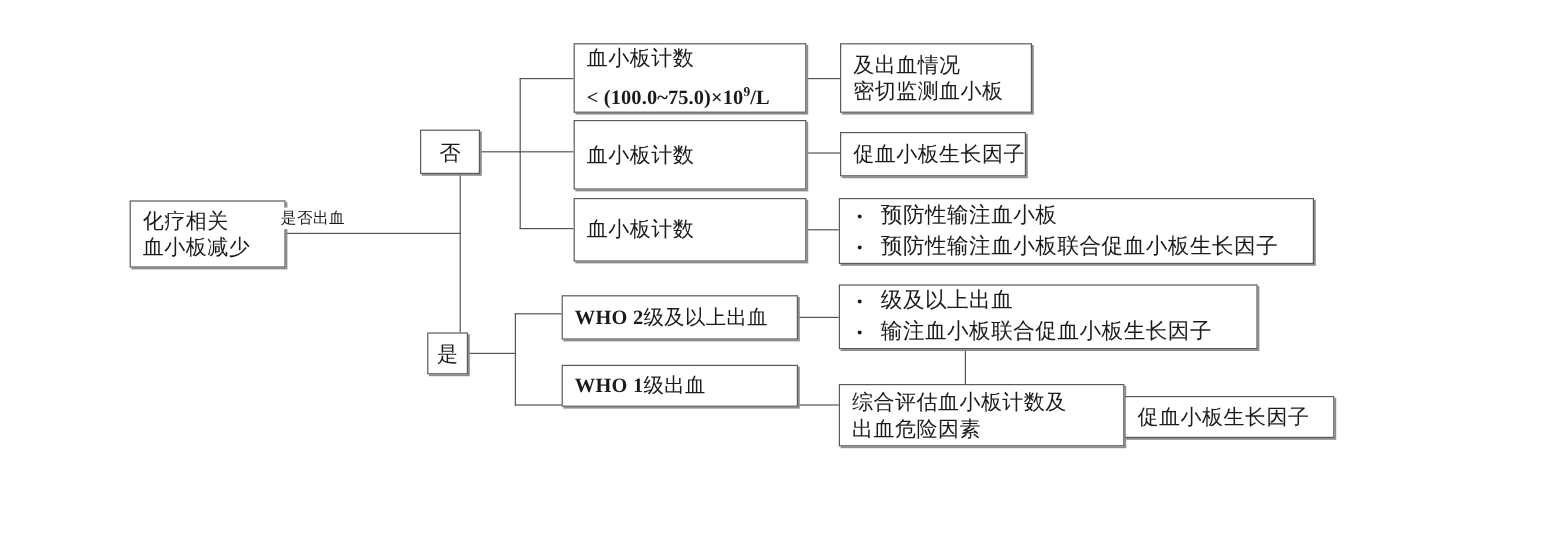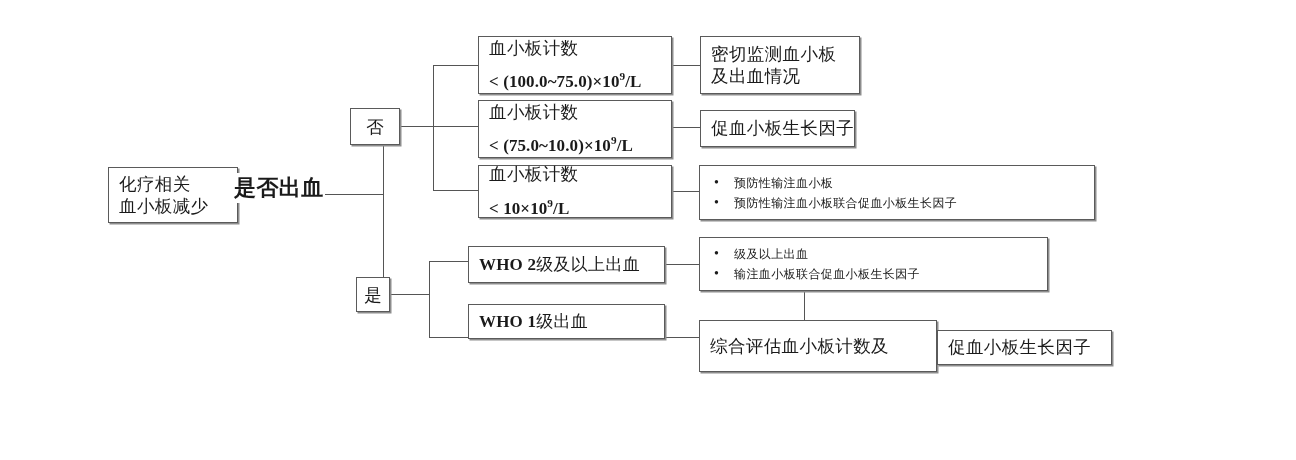--- a/index.html
+++ b/index.html
@@ -74,32 +74,31 @@
     align-items: baseline;
     line-height: 1.42;
   }
   .bullet-dot {
     width: 20px;
     flex: 0 0 20px;
     font-size: 14px;
     line-height: 1.42;
   }
   .bullet-text {
-    font-size: 12px;
+    font-size: 18px;
     letter-spacing: 0.4px;
     white-space: nowrap;
   }
   .edge-label {
     position: absolute;
-    font-size: 22px;
+    font-size: 13px;
     letter-spacing: 0.4px;
     white-space: nowrap;
     background: #ffffff;
     padding: 0 1px;
-    font-weight: bold;
   }
   .conn {
     position: absolute;
     background: #555555;
   }
   .conn.h { height: 1.4px; }
   .conn.v { width: 1.4px; }
   #caption {
     position: absolute;
     left: 0;
@@ -168,42 +167,34 @@
 
   <div class="box pad" style="left:478px; top:36px; width:194px; height:58px;">
     <span class="line cn">血小板计数</span>
     <span class="line formula">
       <span>&lt;</span>
       <span>(100.0~75.0)×10</span><sup>9</sup><span>/L</span>
     </span>
   </div>
 
   <div class="box pad" style="left:700px; top:36px; width:160px; height:58px;">
+    <span class="line cn">及出血情况</span>
     <span class="line cn">密切监测血小板</span>
-    <span class="line cn">及出血情况</span>
   </div>
 
   <div class="box pad" style="left:478px; top:100px; width:194px; height:58px;">
     <span class="line cn">血小板计数</span>
-    <span class="line formula">
-      <span>&lt;</span>
-      <span>(75.0~10.0)×10</span><sup>9</sup><span>/L</span>
-    </span>
   </div>
 
   <div class="box pad" style="left:700px; top:110px; width:155px; height:37px;">
     <span class="line cn">促血小板生长因子</span>
   </div>
 
   <div class="box pad" style="left:478px; top:165px; width:194px; height:53px;">
     <span class="line cn">血小板计数</span>
-    <span class="line formula">
-      <span>&lt;</span>
-      <span>10×10</span><sup>9</sup><span>/L</span>
-    </span>
   </div>
 
   <div class="box bullets" style="left:699px; top:165px; width:396px; height:55px;">
     <div class="bullet-row">
       <span class="bullet-dot">•</span>
       <span class="bullet-text">预防性输注血小板</span>
     </div>
     <div class="bullet-row">
       <span class="bullet-dot">•</span>
       <span class="bullet-text">预防性输注血小板联合促血小板生长因子</span>
@@ -224,20 +215,21 @@
       <span class="bullet-text">输注血小板联合促血小板生长因子</span>
     </div>
   </div>
 
   <div class="box pad" style="left:468px; top:304px; width:197px; height:35px;">
     <span class="line who"><b>WHO 1</b><span>级出血</span></span>
   </div>
 
   <div class="box pad" style="left:699px; top:320px; width:238px; height:52px;">
     <span class="line cn">综合评估血小板计数及</span>
+    <span class="line cn">出血危险因素</span>
   </div>
 
   <div class="box pad" style="left:937px; top:330px; width:175px; height:35px;">
     <span class="line cn">促血小板生长因子</span>
   </div>
 
 
 </div>
 
 </body></html>

